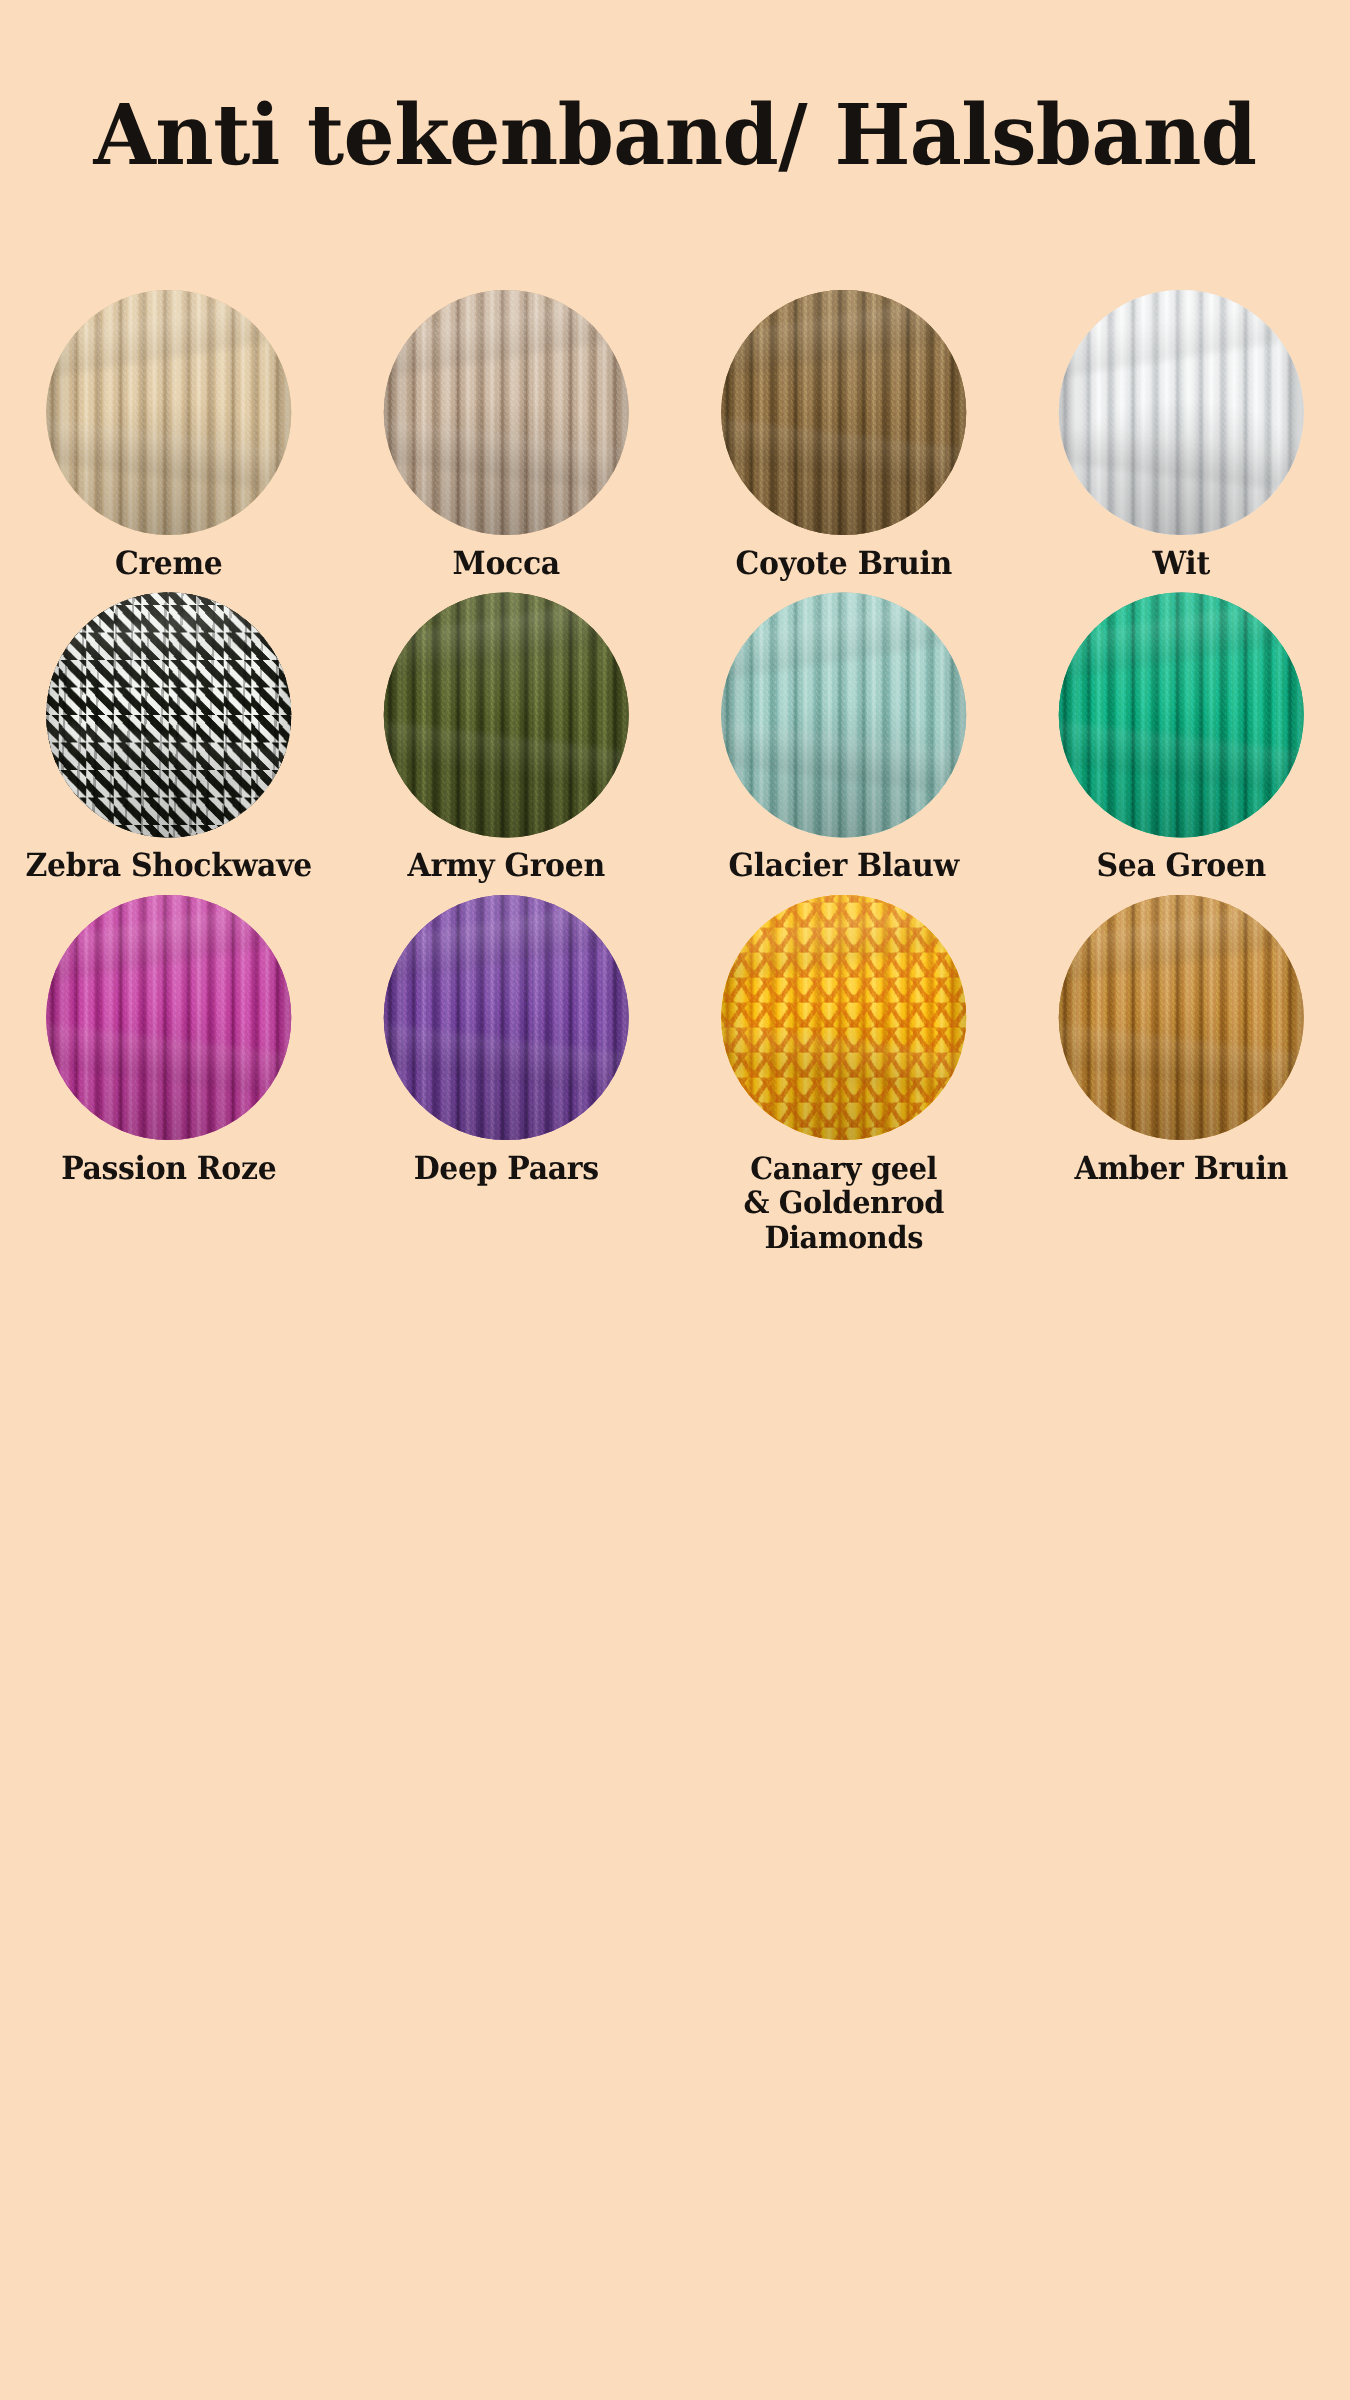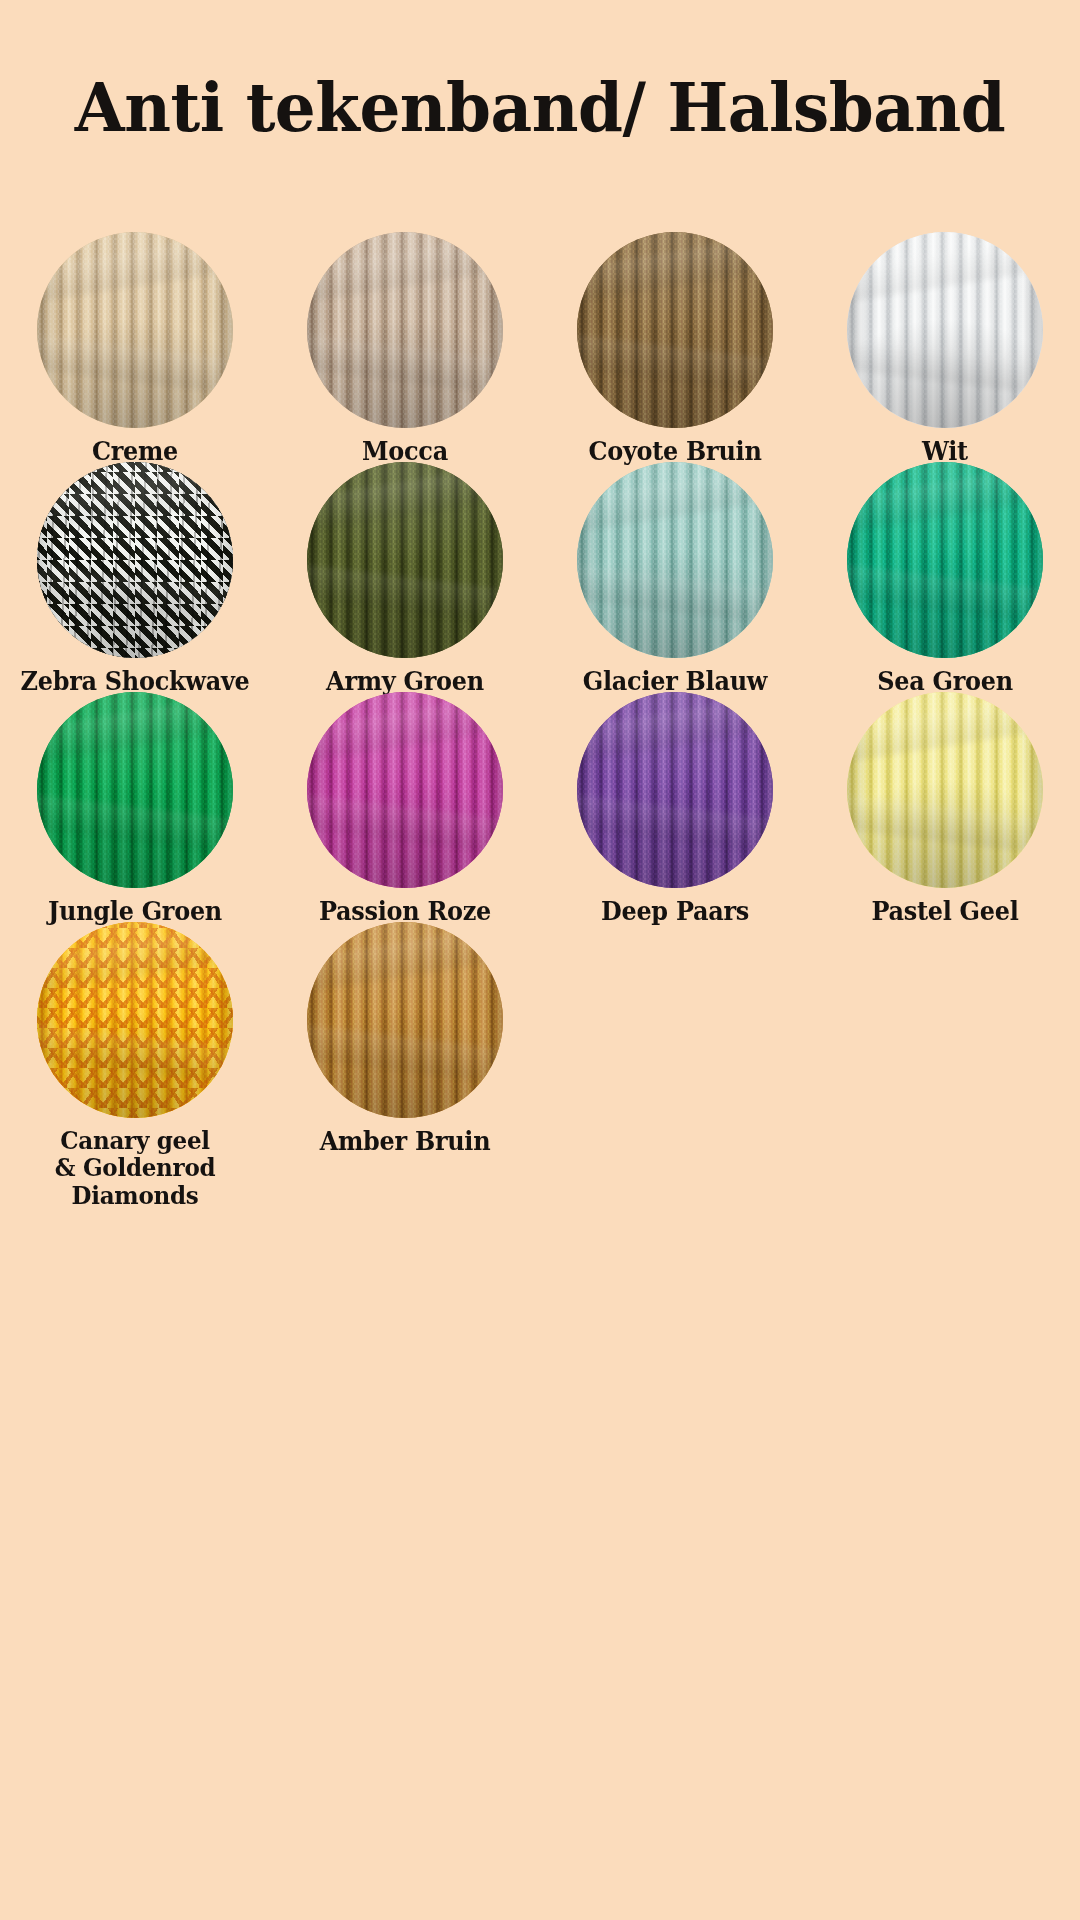--- a/index.html
+++ b/index.html
@@ -41,21 +41,21 @@
 
   
   #grid {
     position: absolute;
     top: 232px;
     left: 0;
     width: 916px;
     display: grid;
     grid-template-columns: repeat(4, 270px);
     grid-auto-rows: 226px;
-    row-gap: 4px;
+    row-gap: 16px;
   }
 
   .cell {
     position: relative;
     width: 270px;
     height: 226px;
     display: flex;
     flex-direction: column;
     align-items: center;
   }
@@ -263,32 +263,20 @@
             <div class="strands" style="background: repeating-linear-gradient(90deg, rgb(4, 127, 91) 0px, rgb(13, 169, 123) 3px, rgb(44, 197, 151) 8px, rgb(13, 169, 123) 14px, rgb(4, 127, 91) 17px, rgb(4, 127, 91) 18px);"></div>
             <div class="weave"></div>
             <div class="ribbon r1"></div>
             <div class="ribbon r2"></div>
             <div class="shade"></div>
           </div>
         </div>
         <div class="label">Sea Groen</div>
       </div>
       <div class="cell">
-        <div class="swatch" style="background: rgb(8, 154, 74);">
-          <div class="cord">
-            <div class="strands" style="background: repeating-linear-gradient(90deg, rgb(2, 112, 47) 0px, rgb(8, 154, 74) 3px, rgb(35, 184, 102) 8px, rgb(8, 154, 74) 14px, rgb(2, 112, 47) 17px, rgb(2, 112, 47) 18px);"></div>
-            <div class="weave"></div>
-            <div class="ribbon r1"></div>
-            <div class="ribbon r2"></div>
-            <div class="shade"></div>
-          </div>
-        </div>
-        <div class="label">Jungle Groen</div>
-      </div>
-      <div class="cell">
         <div class="swatch" style="background: rgb(191, 62, 155);">
           <div class="cord">
             <div class="strands" style="background: repeating-linear-gradient(90deg, rgb(147, 35, 115) 0px, rgb(191, 62, 155) 3px, rgb(213, 99, 184) 8px, rgb(191, 62, 155) 14px, rgb(147, 35, 115) 17px, rgb(147, 35, 115) 18px);"></div>
             <div class="weave"></div>
             <div class="ribbon r1"></div>
             <div class="ribbon r2"></div>
             <div class="shade"></div>
           </div>
         </div>
         <div class="label">Passion Roze</div>
@@ -297,32 +285,20 @@
         <div class="swatch" style="background: rgb(113, 67, 155);">
           <div class="cord">
             <div class="strands" style="background: repeating-linear-gradient(90deg, rgb(79, 42, 114) 0px, rgb(113, 67, 155) 3px, rgb(142, 97, 182) 8px, rgb(113, 67, 155) 14px, rgb(79, 42, 114) 17px, rgb(79, 42, 114) 18px);"></div>
             <div class="weave"></div>
             <div class="ribbon r1"></div>
             <div class="ribbon r2"></div>
             <div class="shade"></div>
           </div>
         </div>
         <div class="label">Deep Paars</div>
-      </div>
-      <div class="cell">
-        <div class="swatch" style="background: rgb(240, 230, 137);">
-          <div class="cord">
-            <div class="strands" style="background: repeating-linear-gradient(90deg, rgb(212, 201, 95) 0px, rgb(240, 230, 137) 3px, rgb(249, 244, 182) 8px, rgb(240, 230, 137) 14px, rgb(212, 201, 95) 17px, rgb(212, 201, 95) 18px);"></div>
-            <div class="weave"></div>
-            <div class="ribbon r1"></div>
-            <div class="ribbon r2"></div>
-            <div class="shade"></div>
-          </div>
-        </div>
-        <div class="label">Pastel Geel</div>
       </div>
       <div class="cell">
         <div class="swatch" style="background: rgb(251, 190, 16);">
           <div class="cord diamonds">
             <div class="strands" style="background: repeating-linear-gradient(90deg, rgb(221, 139, 6) 0px, rgb(251, 190, 16) 3px, rgb(255, 216, 75) 8px, rgb(251, 190, 16) 14px, rgb(221, 139, 6) 17px, rgb(221, 139, 6) 18px);"></div>
             <div class="pattern"></div>
             <div class="weave"></div>
             <div class="ribbon r1"></div>
             <div class="ribbon r2"></div>
             <div class="shade"></div>

